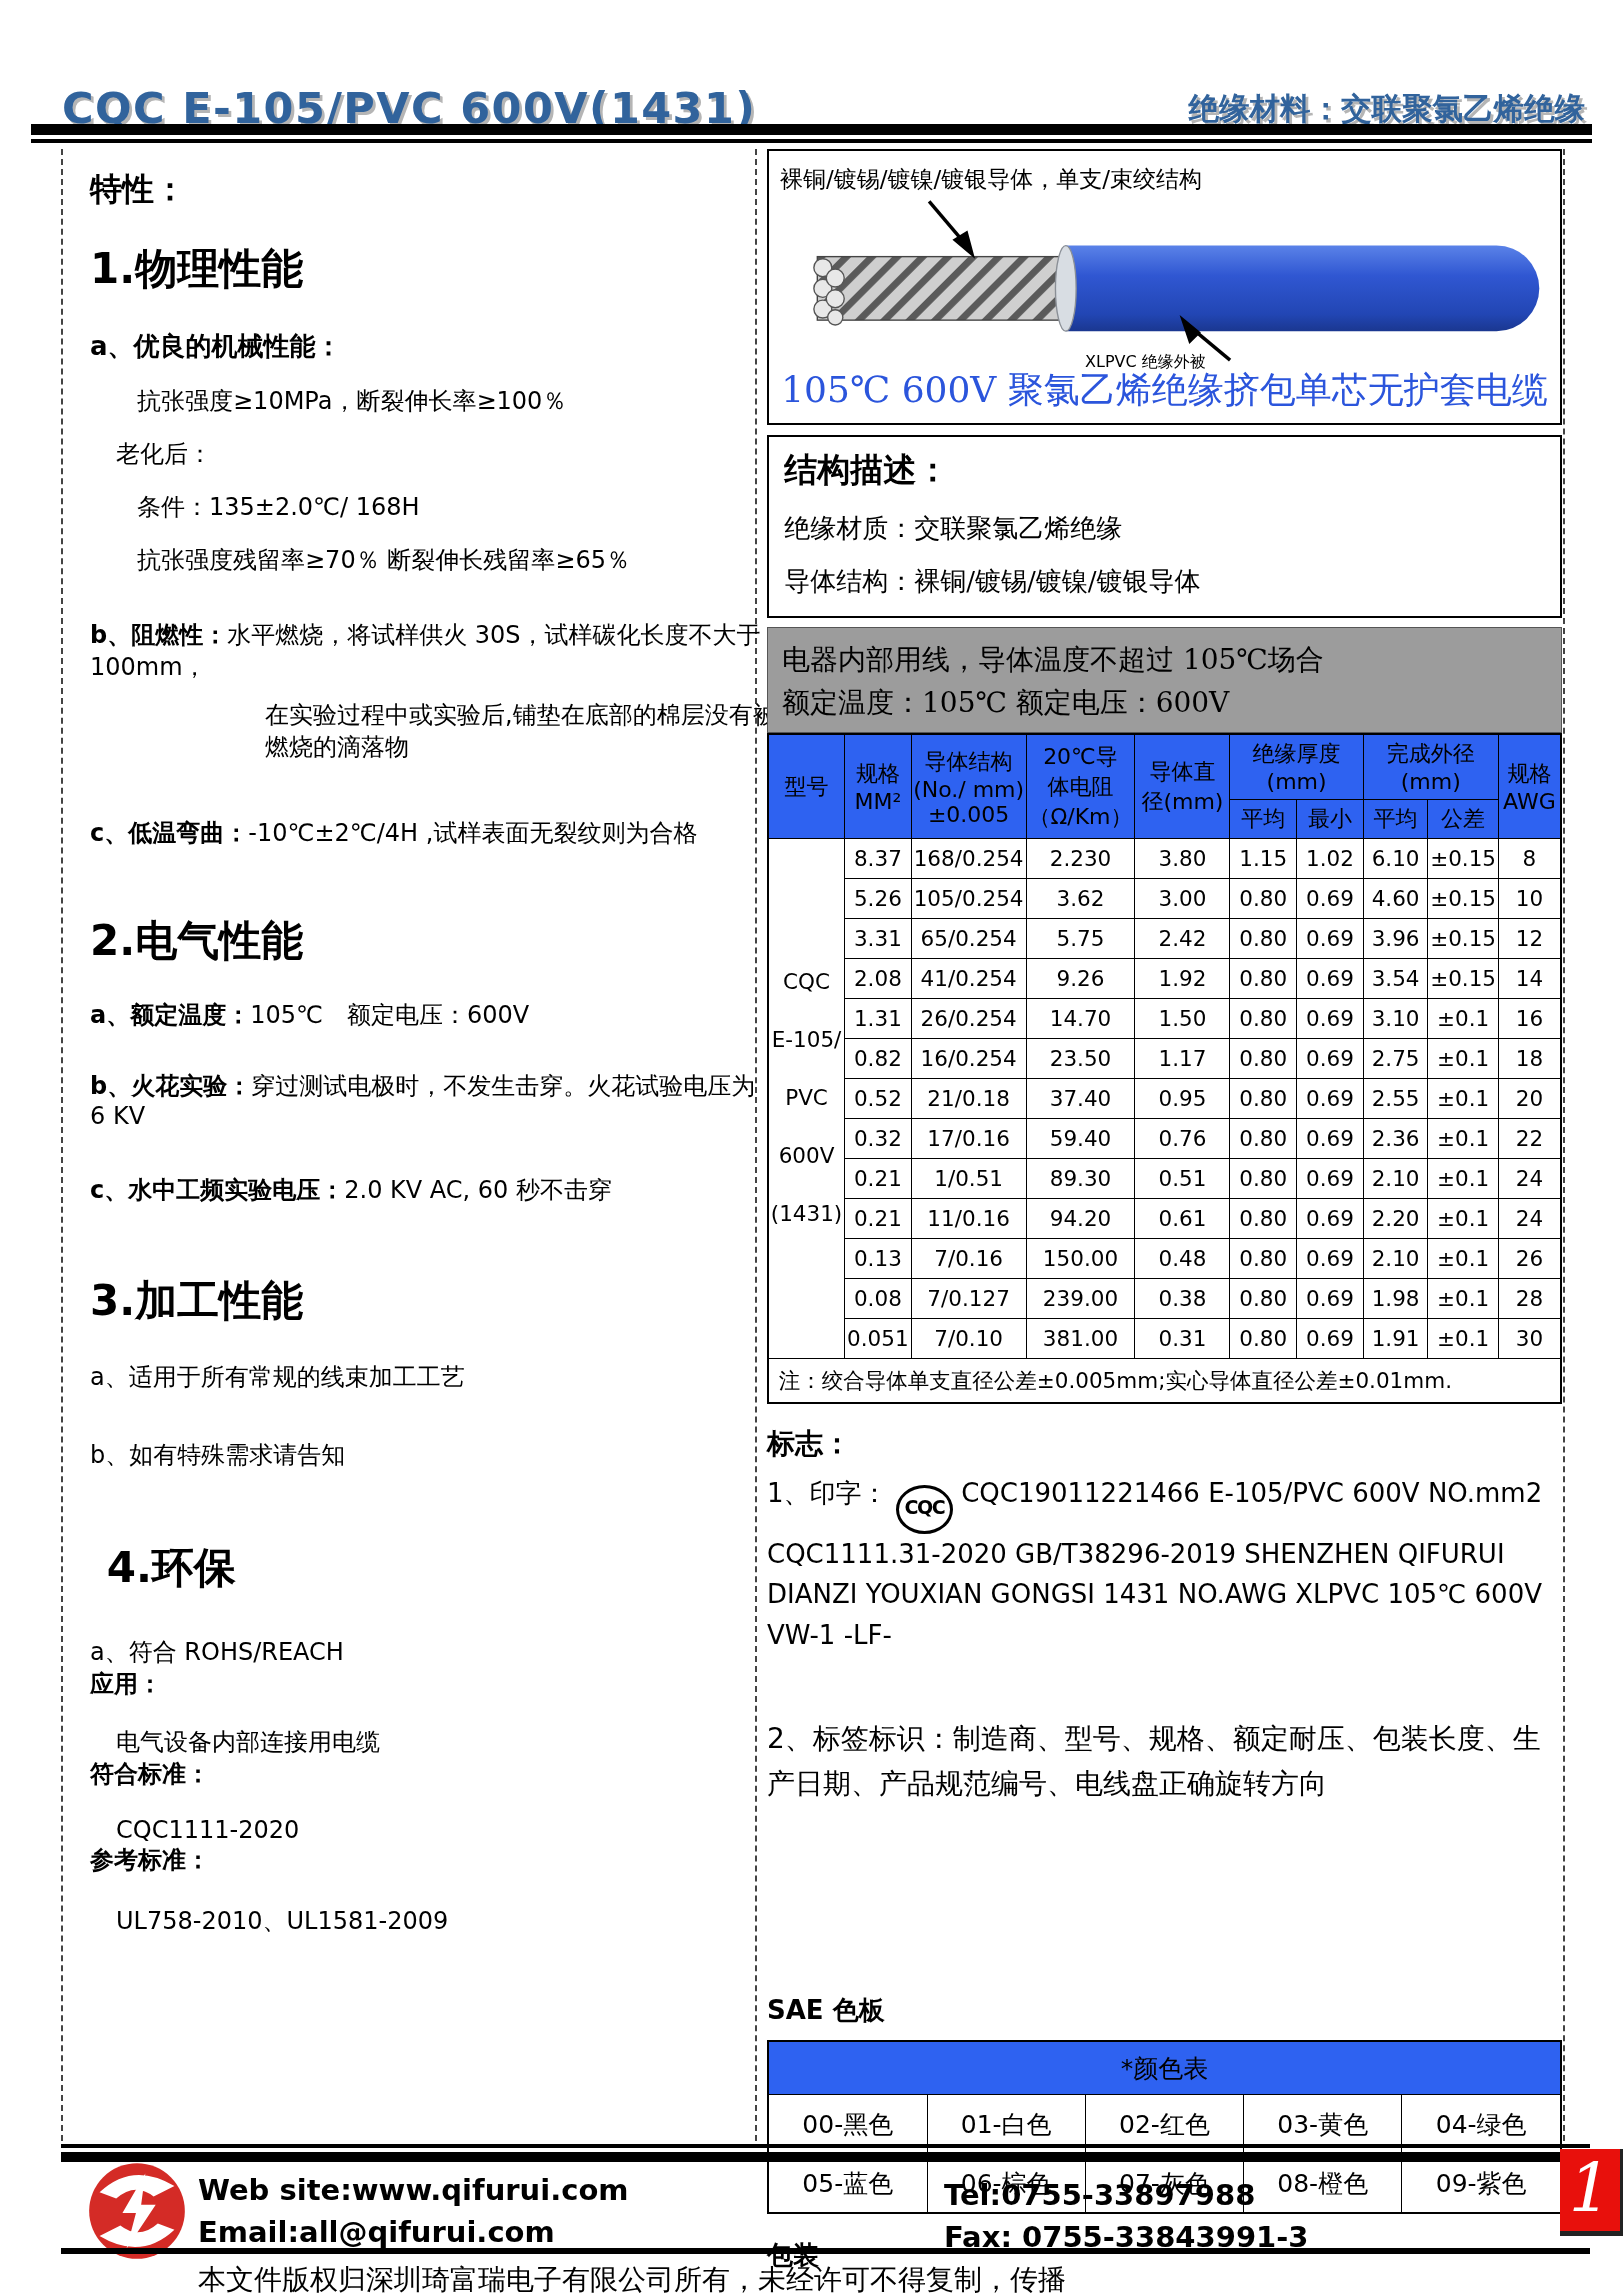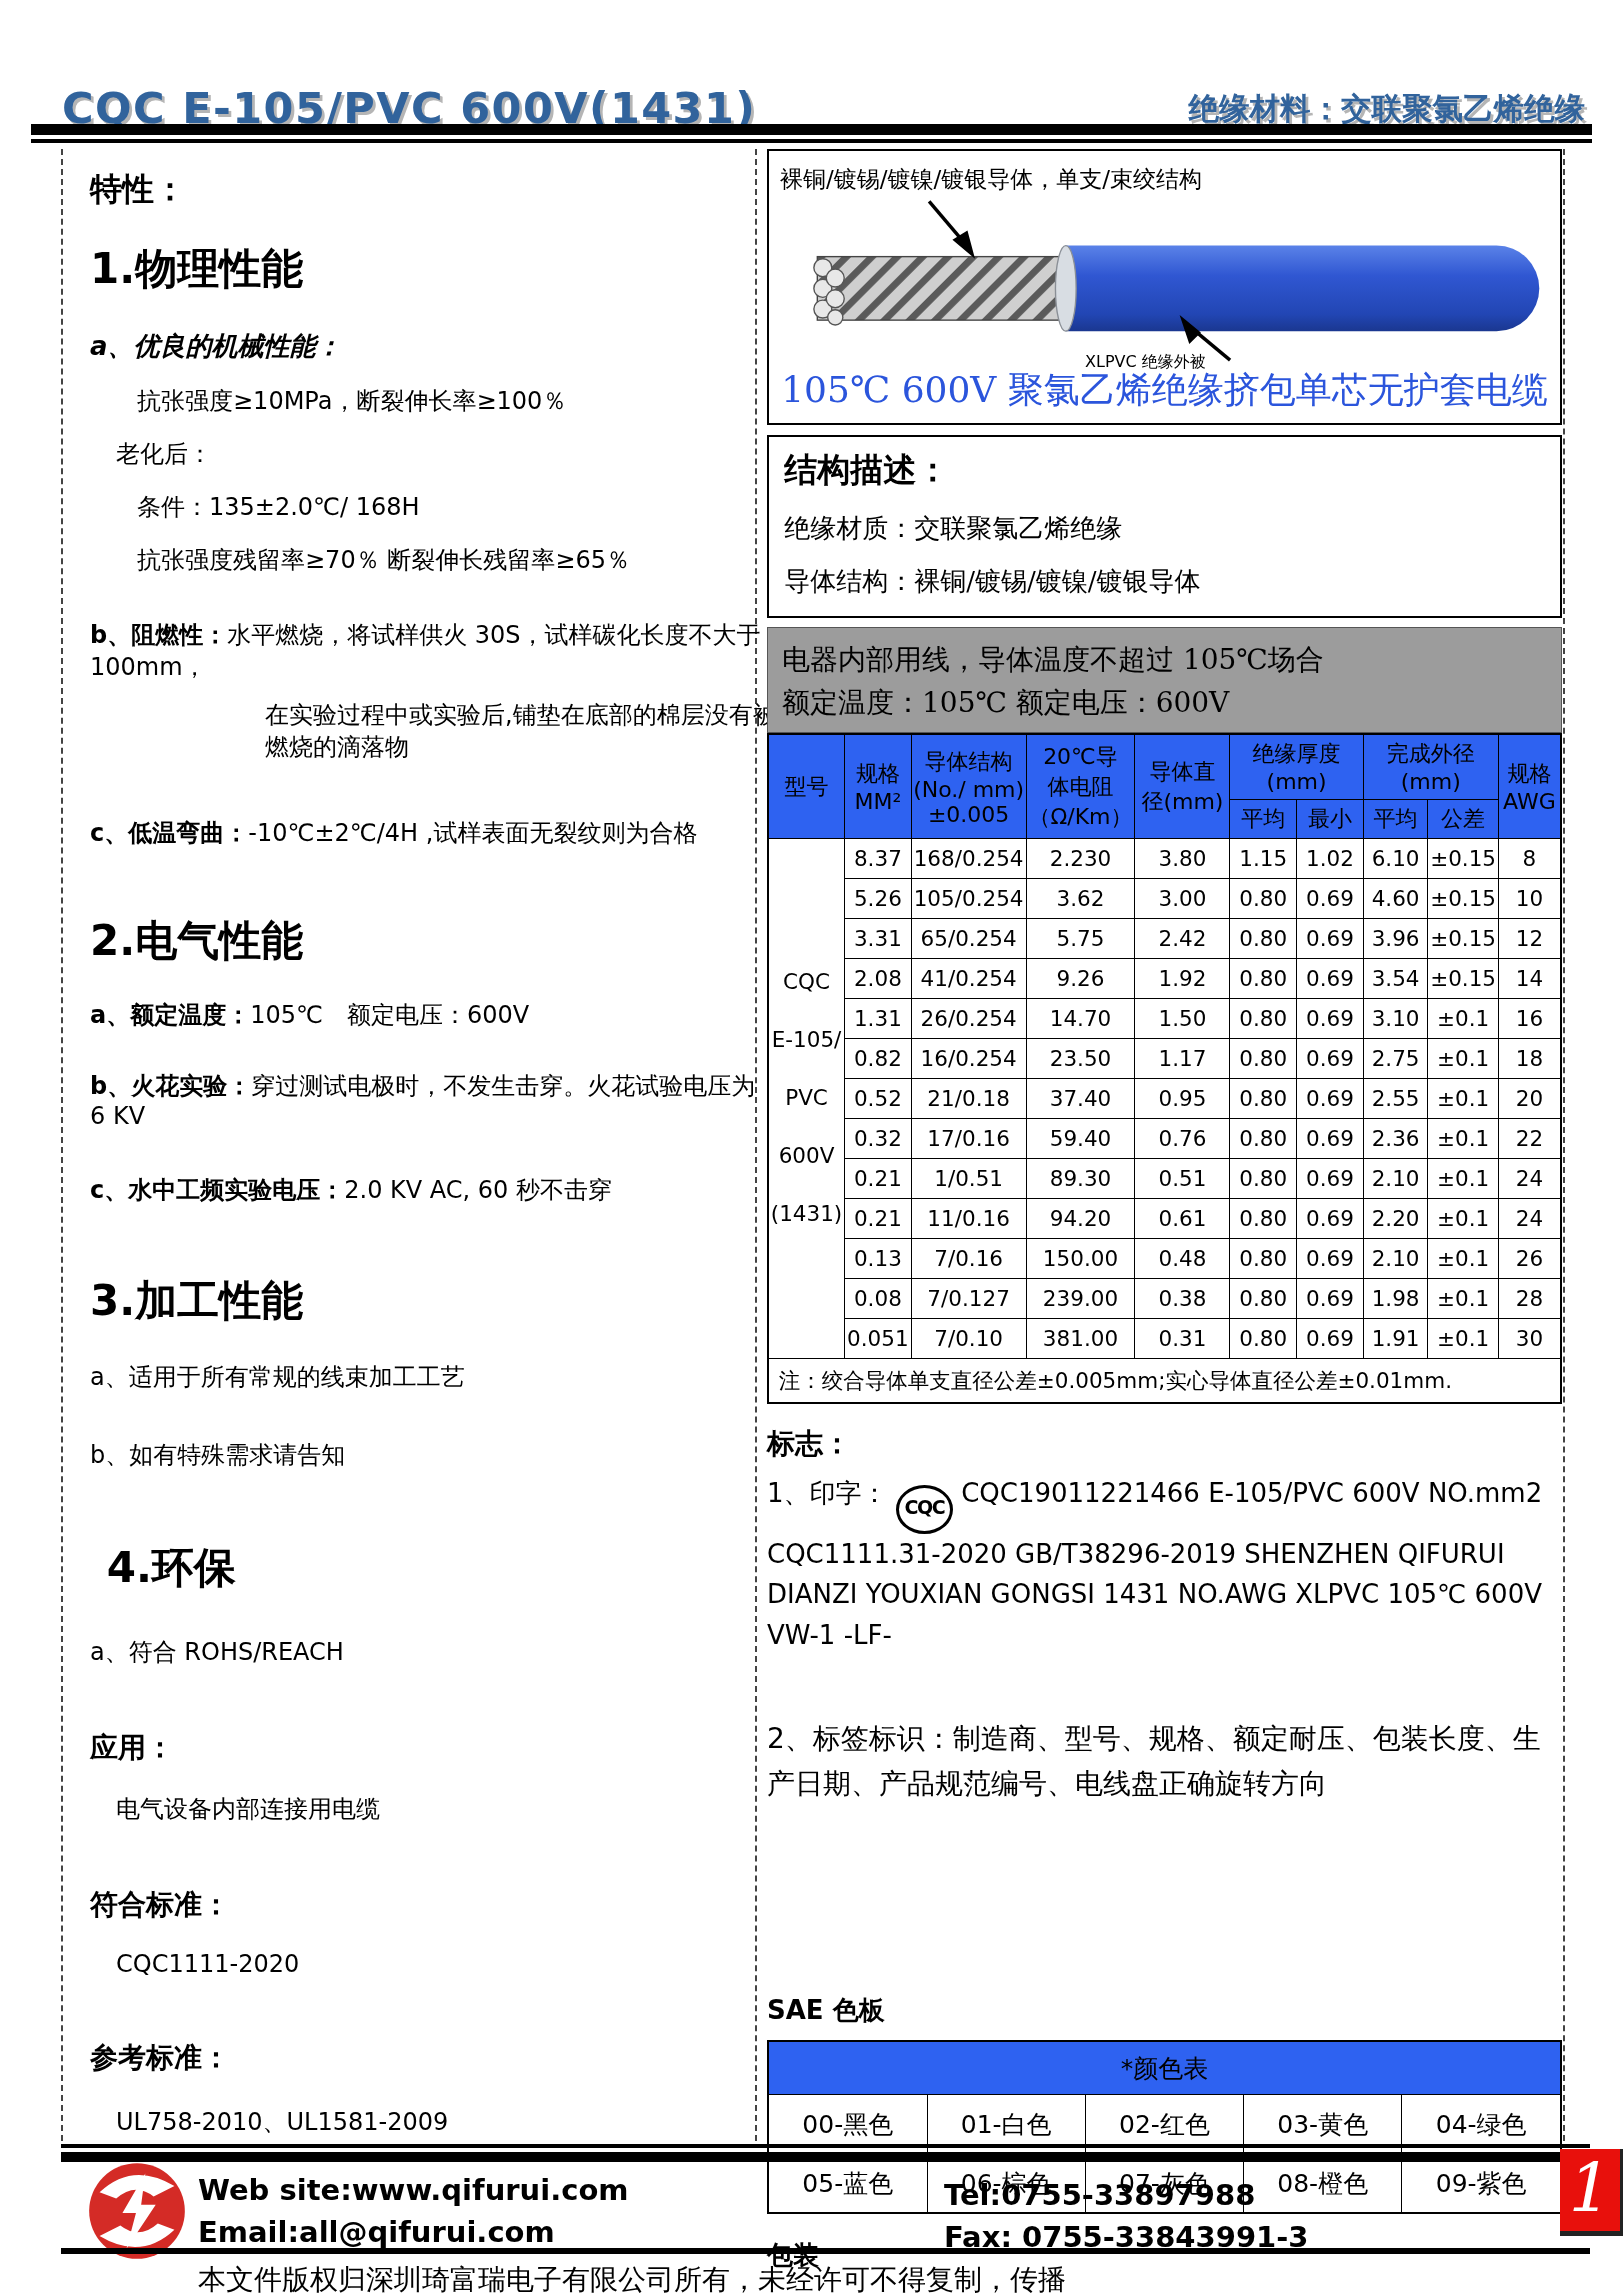--- a/index.html
+++ b/index.html
@@ -17,22 +17,22 @@
 
   
   .vdash{position:absolute;top:149px;height:1992px;border-left:2.1px dashed #444;}
   .vd1{left:61px;} .vd2{left:755px;} .vd3{left:1563px;}
 
   
   .col-left{position:absolute;left:64px;top:149px;width:687px;}
   .lt{padding-left:26px;}
   .sec-label{font-size:32px;font-weight:bold;margin-top:19.4px;}
   .h-big{font-size:42px;font-weight:bold;margin-top:29px;}
-  .h-mid{font-size:28px;font-weight:bold;margin-top:61px;}
-  .item-title{font-size:26px;font-weight:bold;margin-top:32px;font-style:italic;}
+  .h-mid{font-size:24px;font-weight:bold;}
+  .item-title{font-size:26px;font-weight:bold;margin-top:32px;}
   .bodyln{font-size:24px;margin-top:21px;}
   .ind{padding-left:47px;}
   .ind2{padding-left:26px;}
   .lbl{font-weight:bold;}
   .cont-ind{padding-left:175px;}
 
   table{border-collapse:collapse;}
 
   
   .col-right{position:absolute;left:767px;top:149px;width:795px;}

